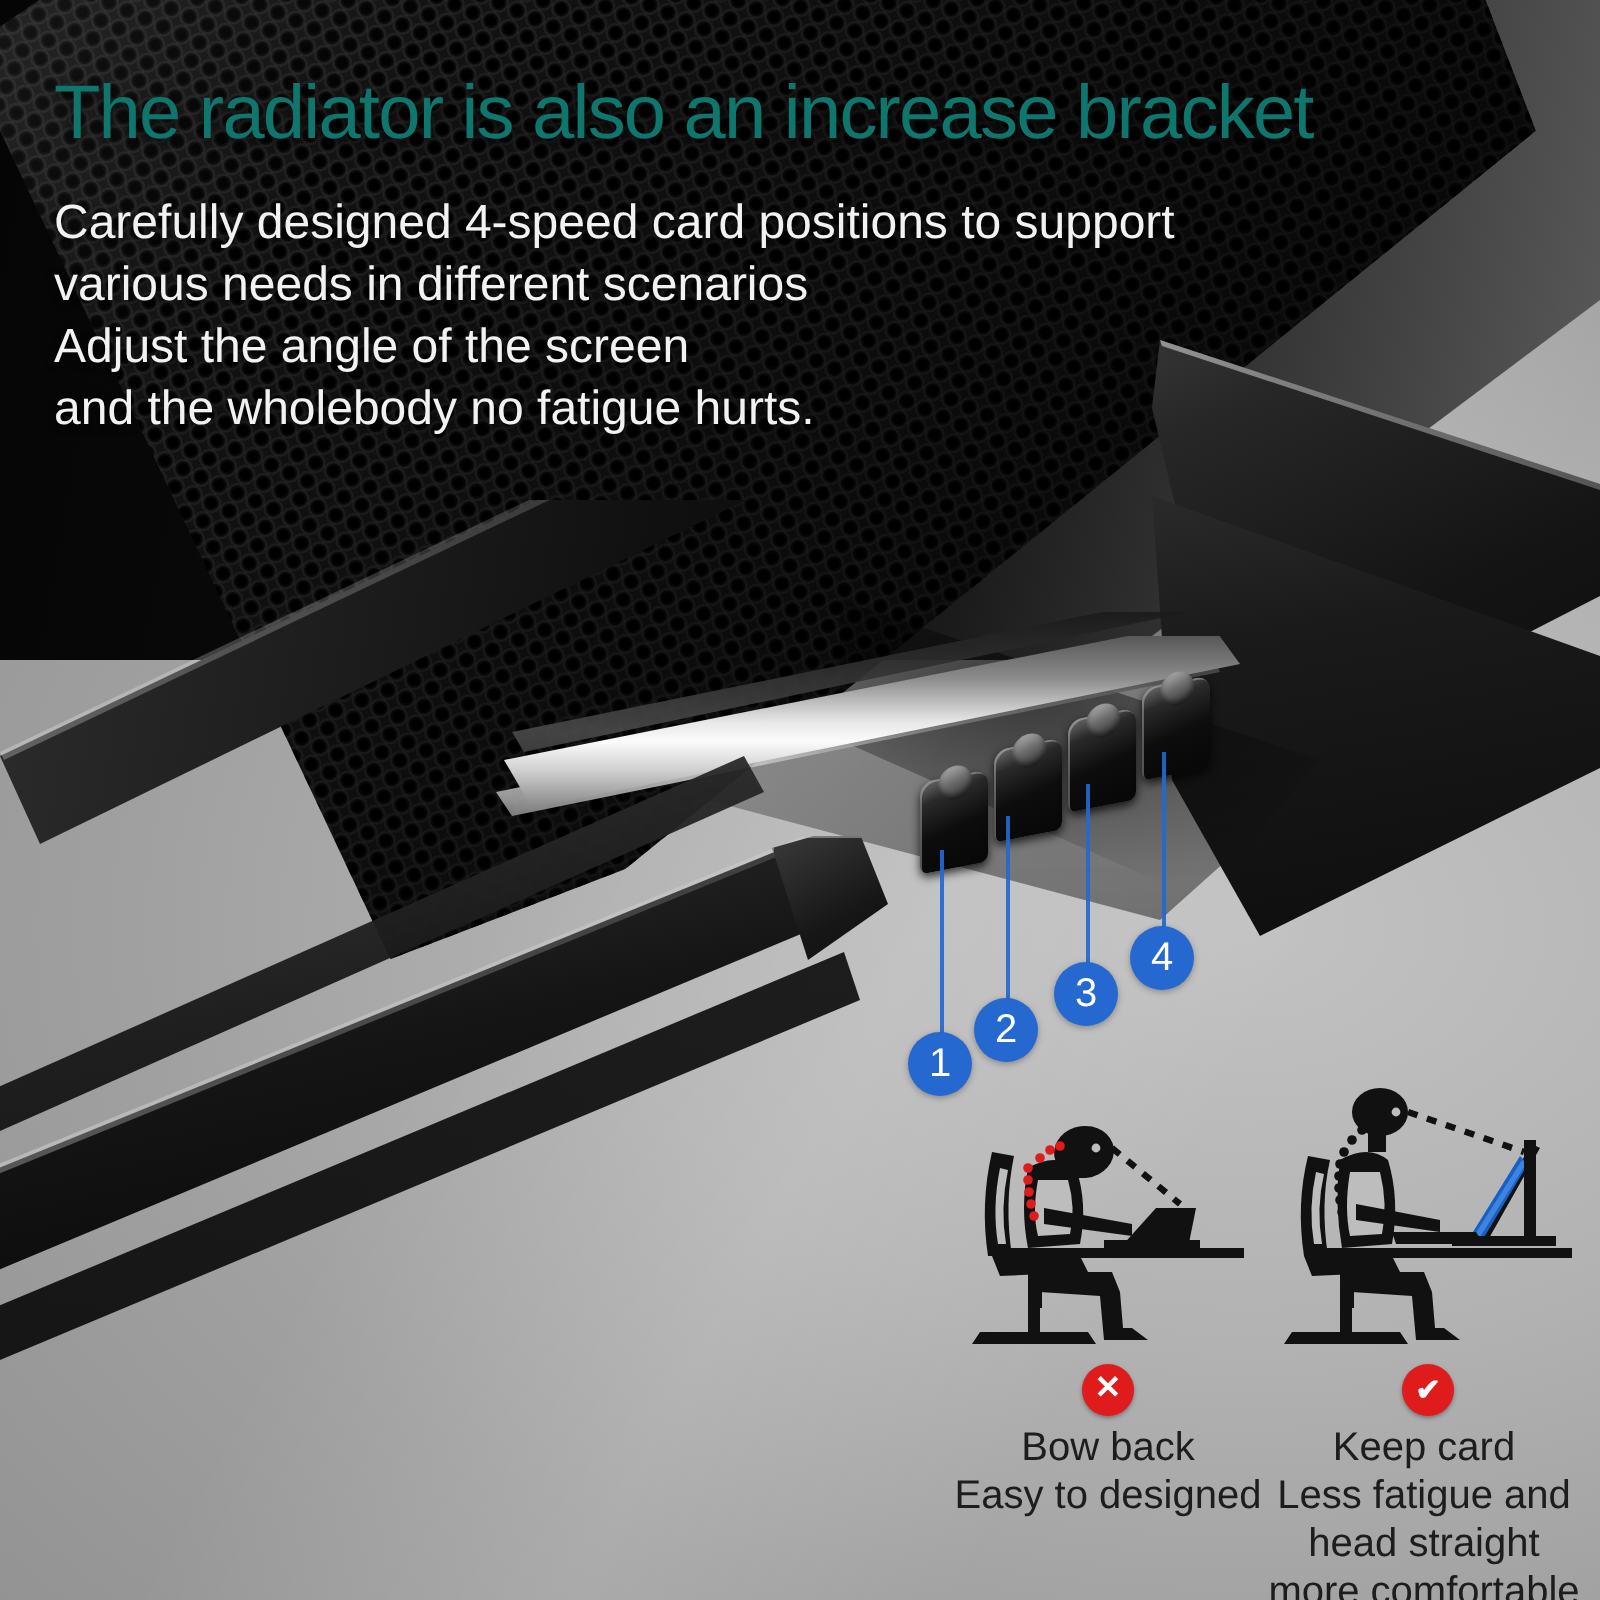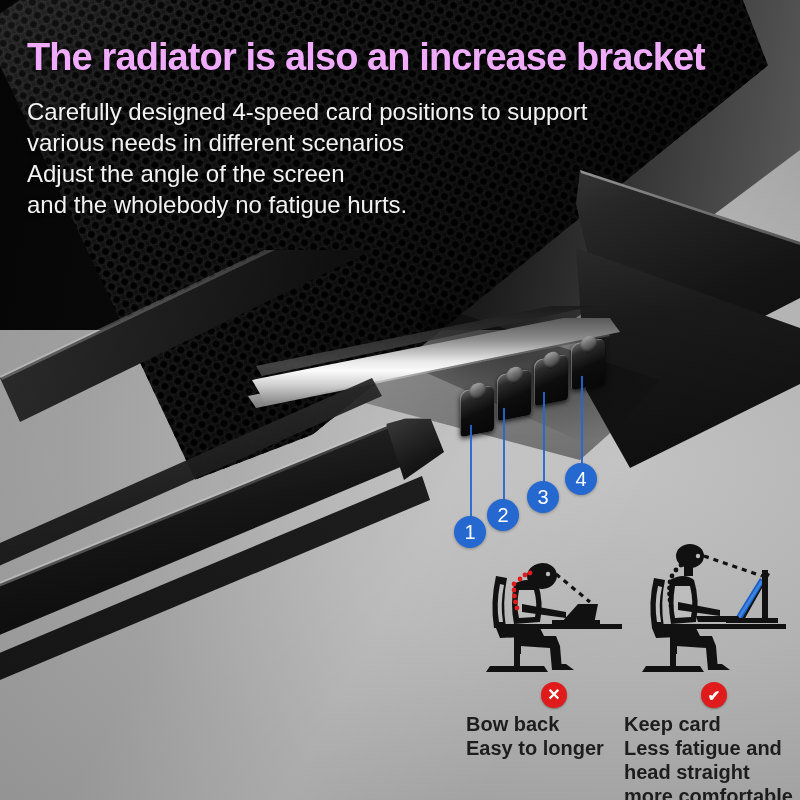--- a/index.html
+++ b/index.html
@@ -144,43 +144,43 @@
 
   
   .leader{position:absolute;background:#2468d0;width:1.6px;transform-origin:top center;opacity:.92;}
   .num-bubble{position:absolute;width:32px;height:32px;border-radius:50%;
     background:#2468d0;color:#fff;display:flex;align-items:center;justify-content:center;
     font-size:20px;font-weight:400;font-family:"Liberation Sans",sans-serif;
     box-shadow:0 1px 3px rgba(0,0,0,.3);line-height:1;}
 
   
   .headline{position:absolute;left:27px;top:38px;width:760px;
-    color:#f0abfc;font-size:38px;font-weight:bold;letter-spacing:-.9px;
+    color:#0f766e;font-size:38px;font-weight:normal;letter-spacing:-.9px;
     line-height:1.05;white-space:nowrap;
     text-shadow:0 2px 6px rgba(0,0,0,.85);}
   .bodycopy{position:absolute;left:27px;top:96px;width:720px;
     color:#f2f2f2;font-size:24px;font-weight:400;line-height:31px;
     text-shadow:0 1px 4px rgba(0,0,0,.8);}
   .bodycopy div{white-space:nowrap;}
 
   
   .posture-wrap{position:absolute;left:462px;top:532px;width:338px;height:268px;}
   .fig{position:absolute;top:0;width:160px;height:150px;}
   .fig.left{left:12px;}
   .fig.right{left:172px;}
 
   .badge{position:absolute;top:150px;width:26px;height:26px;border-radius:50%;
     background:#e01b1b;display:flex;align-items:center;justify-content:center;
     color:#fff;font-size:16px;font-weight:bold;line-height:1;
     box-shadow:0 1px 2px rgba(0,0,0,.35);}
   .badge.bx{left:79px;}
   .badge.bc{left:239px;font-size:15px;}
 
-  .cap{position:absolute;top:180px;width:176px;
-    color:#1d1d1d;font-size:20px;line-height:24px;font-weight:700;}
+  .cap{position:absolute;top:180px;width:176px;text-align:center;
+    color:#1d1d1d;font-size:20px;line-height:24px;font-weight:400;}
   .cap.left{left:4px;}
   .cap.right{left:162px;}
   .cap div{white-space:nowrap;}
 </style>
 </head>
 <body>
 
 <div id="stage">
 
   <div class="bg-desk"></div>
@@ -340,21 +340,21 @@
 
     <div class="badge bx">
       <span>✕</span>
     </div>
     <div class="badge bc">
       <span>✔</span>
     </div>
 
     <div class="cap left">
       <div>Bow back</div>
-      <div>Easy to longer</div>
+      <div>Easy to designed</div>
     </div>
     <div class="cap right">
       <div>Keep card</div>
       <div>Less fatigue and</div>
       <div>head straight</div>
       <div>more comfortable</div>
     </div>
   </div>
 
 </div>

